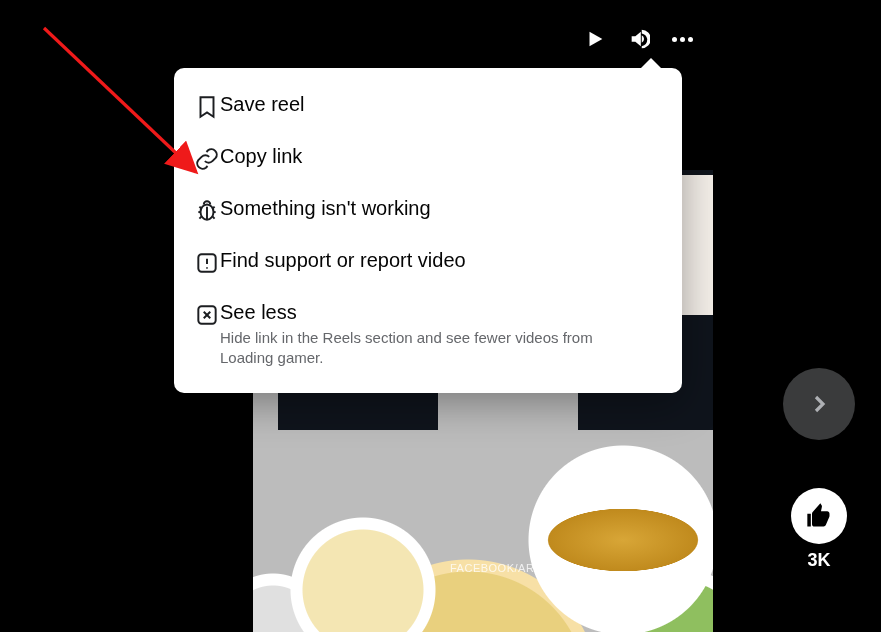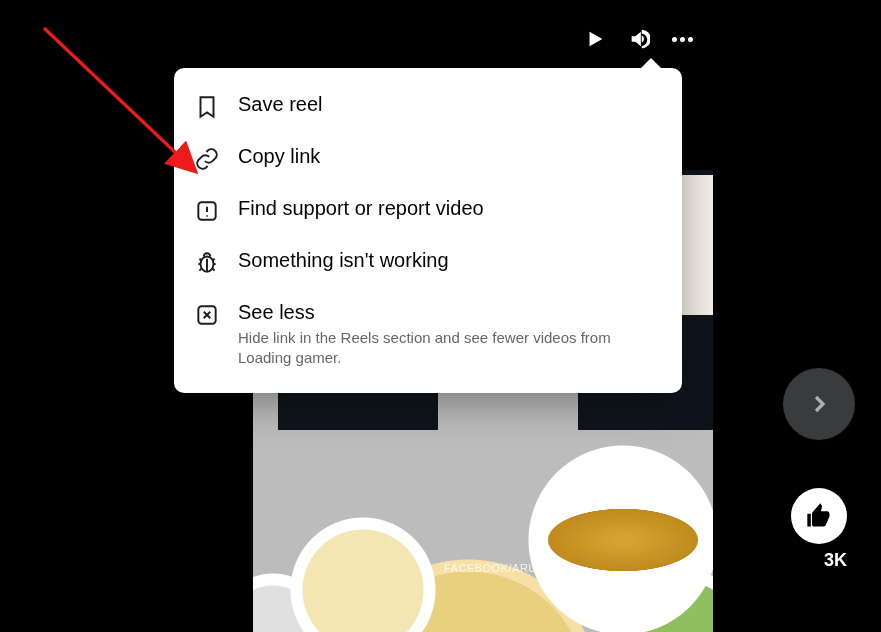--- a/index.html
+++ b/index.html
@@ -33,48 +33,48 @@
     .person.r { right:-25px; }
     .person-face {
       position:absolute; top:5px; right:8px; width:95px; height:140px;
       background:#f4efe9; border-radius:0 16px 0 0;
     }
     .shelf {
       position:absolute; top:0; right:0; width:70px; height:200px;
       background:repeating-linear-gradient(180deg,#1162b7 0,#1162b7 20px,#0d4a8d 20px,#0d4a8d 40px);
     }
     .watermark {
-      position:absolute; left:191px; top:392px; color:rgba(255,255,255,.78);
+      position:absolute; left:197px; top:392px; color:rgba(255,255,255,.78);
       font-size:11px; letter-spacing:.5px; font-weight:500;
     }
     .top-controls { position:absolute; top:28px; right:188px; display:flex; align-items:center; gap:22px; }
     .ic-btn { width:22px; height:22px; display:flex; align-items:center; justify-content:center; cursor:pointer; }
     .ic-btn svg { fill:#fff; }
     .more-btn { display:flex; gap:3px; cursor:pointer; }
     .more-btn span { width:5px; height:5px; background:#fff; border-radius:50%; }
     .menu {
       position:absolute; top:68px; left:174px; width:508px; background:#fff;
       border-radius:10px; box-shadow:0 10px 40px rgba(0,0,0,.35); padding:12px 0;
     }
     .menu::before {
       content:""; position:absolute; top:-10px; right:20px; width:0; height:0;
       border-left:11px solid transparent; border-right:11px solid transparent;
       border-bottom:11px solid #fff;
     }
-    .menu-item { display:flex; align-items:flex-start; gap:18px; padding:12px 20px; cursor:pointer; }
+    .menu-item { display:flex; align-items:flex-start; padding:12px 20px; cursor:pointer; }
     .mi-icon { width:26px; height:26px; flex-shrink:0; display:flex; align-items:center; justify-content:center; margin-top:2px; }
     .mi-icon svg { width:26px; height:26px; fill:none; stroke:#1c1e21; stroke-width:1.8; }
     .mi-txt { display:flex; flex-direction:column; gap:4px; }
     .mi-label { font-size:20px; color:#050505; font-weight:400; line-height:1.2; }
     .mi-sub { font-size:15px; color:#65676b; line-height:1.35; max-width:410px; }
     .right-rail { position:absolute; right:26px; top:368px; display:flex; flex-direction:column; align-items:center; gap:48px; }
     .circle-btn { width:72px; height:72px; border-radius:50%; display:flex; align-items:center; justify-content:center; cursor:pointer; }
     .next-btn { background:#3a3b3c; }
     .next-btn svg { width:24px; height:24px; fill:none; stroke:#aeb0b4; stroke-width:3.2; }
-    .like { display:flex; flex-direction:column; align-items:flex-end; gap:6px; cursor:pointer; }
+    .like { display:flex; flex-direction:column; align-items:center; gap:6px; cursor:pointer; }
     .like-circle { width:56px; height:56px; border-radius:50%; background:#fff; display:flex; align-items:center; justify-content:center; }
     .like-circle svg { width:28px; height:28px; fill:#000; }
     .like-count { color:#fff; font-size:18px; font-weight:600; }
     .annot-arrow { position:absolute; left:36px; top:22px; pointer-events:none; }
   </style>
 </head>
 <body>
 
 <div class="video-frame">
   <div class="scene">
@@ -118,32 +118,20 @@
   </div>
   <div class="menu-item">
     <div class="mi-icon">
       <svg viewBox="0 0 24 24">
           <path d="M10 14a5 5 0 0 0 7 0l3-3a5 5 0 0 0-7-7l-1.5 1.5"></path>
           <path d="M14 10a5 5 0 0 0-7 0l-3 3a5 5 0 0 0 7 7l1.5-1.5"></path>
         </svg>
     </div>
     <div class="mi-txt">
         <span class="mi-label">Copy link</span>
-      </div>
-  </div>
-  <div class="menu-item">
-    <div class="mi-icon">
-      <svg viewBox="0 0 24 24">
-          <rect x="4" y="4" width="16" height="16" rx="3"></rect>
-          <line x1="12" y1="8" x2="12" y2="13"></line>
-          <circle cx="12" cy="16.5" r="0.8" fill="#1c1e21" stroke="none"></circle>
-        </svg>
-    </div>
-    <div class="mi-txt">
-        <span class="mi-label">Find support or report video</span>
       </div>
   </div>
   <div class="menu-item">
     <div class="mi-icon">
       <svg viewBox="0 0 24 24">
           <ellipse cx="12" cy="13" rx="6" ry="7"></ellipse>
           <path d="M9 6a3 3 0 0 1 6 0"></path>
           <line x1="4" y1="13" x2="6" y2="13"></line>
           <line x1="18" y1="13" x2="20" y2="13"></line>
           <line x1="5" y1="8" x2="7" y2="10"></line>
@@ -154,20 +142,32 @@
         </svg>
     </div>
     <div class="mi-txt">
         <span class="mi-label">Something isn't working</span>
       </div>
   </div>
   <div class="menu-item">
     <div class="mi-icon">
       <svg viewBox="0 0 24 24">
           <rect x="4" y="4" width="16" height="16" rx="3"></rect>
+          <line x1="12" y1="8" x2="12" y2="13"></line>
+          <circle cx="12" cy="16.5" r="0.8" fill="#1c1e21" stroke="none"></circle>
+        </svg>
+    </div>
+    <div class="mi-txt">
+        <span class="mi-label">Find support or report video</span>
+      </div>
+  </div>
+  <div class="menu-item">
+    <div class="mi-icon">
+      <svg viewBox="0 0 24 24">
+          <rect x="4" y="4" width="16" height="16" rx="3"></rect>
           <line x1="9" y1="9" x2="15" y2="15"></line>
           <line x1="15" y1="9" x2="9" y2="15"></line>
         </svg>
     </div>
     <div class="mi-txt">
       <span class="mi-label">See less</span>
       <span class="mi-sub">Hide link in the Reels section and see fewer videos from Loading gamer.</span>
     </div>
   </div>
 </div>

